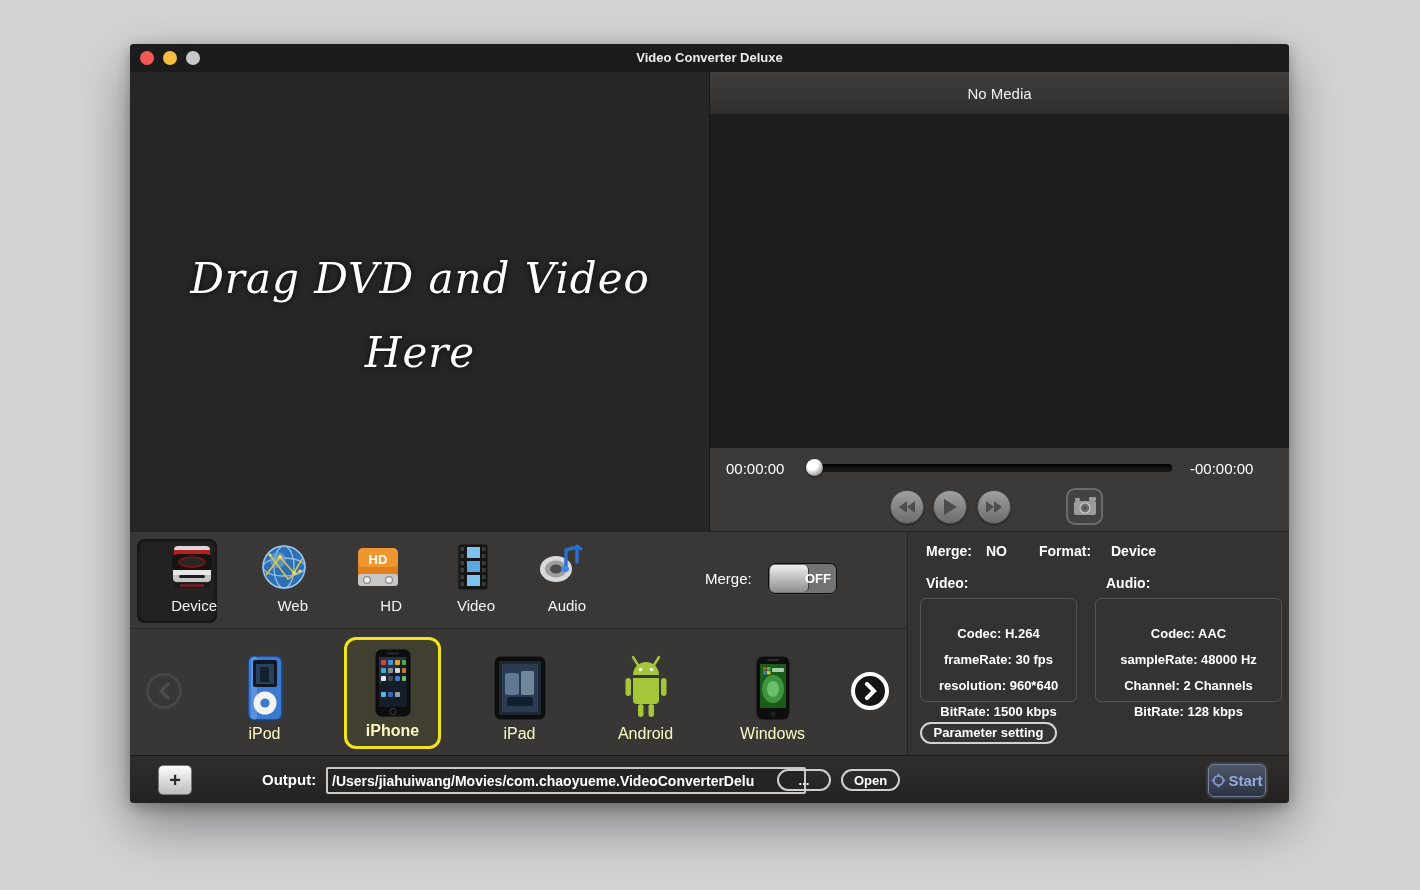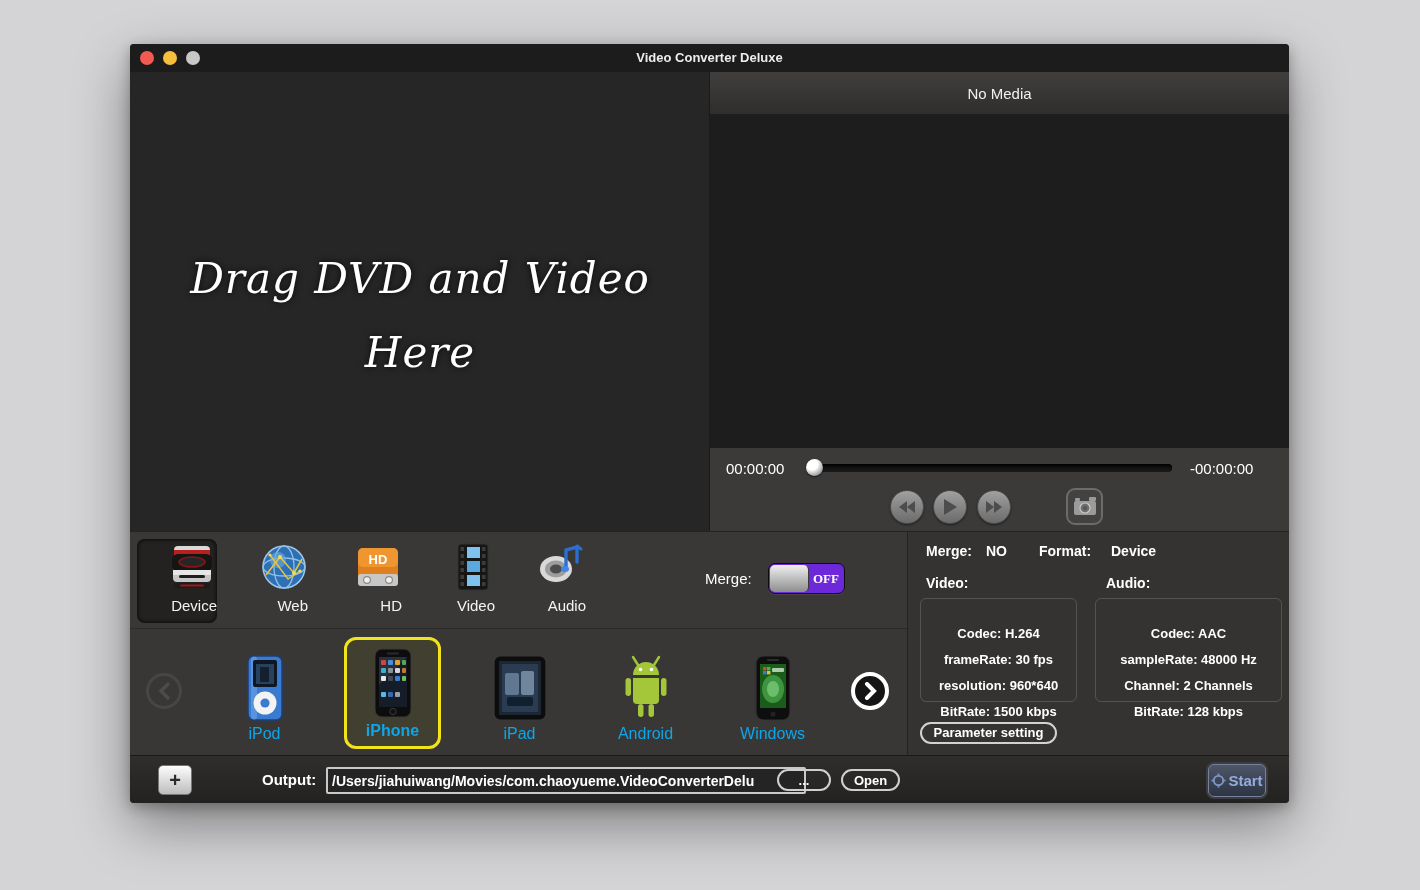--- a/index.html
+++ b/index.html
@@ -49,37 +49,37 @@
              border:2px solid #6c6b69; background:#434241; display:flex; align-items:center; justify-content:center; }
 
   
   .toolbar { position:absolute; left:0; top:487px; width:777px; height:97px; background:#393837; border-top:1px solid #242322; }
   .tab { position:absolute; top:7px; width:80px; height:84px; display:flex; flex-direction:column; align-items:flex-end; border-radius:8px; }
   .tab .ticon { height:56px; display:flex; align-items:center; justify-content:center; }
   .tab .tlabel { color:#f2f2f2; font-size:15px; margin-top:2px; }
   .tab.selected { background:#232220; box-shadow:inset 0 0 4px #000; }
   .tab.t0 { left:7px; } .tab.t1 { left:98px; } .tab.t2 { left:192px; } .tab.t3 { left:285px; } .tab.t4 { left:376px; }
   .merge-label { position:absolute; left:575px; top:38px; color:#fff; font-size:15px; }
-  .toggle { position:absolute; left:638px; top:31px; width:77px; height:31px; border-radius:7px;
-            background:#6d28d9; border:1px solid #0c0c0c; box-shadow:0 1px 1px rgba(255,255,255,.08);font-family:Liberation Serif, serif; }
+  .toggle { position:absolute; left:638px; top:31px; width:69px; height:31px; border-radius:7px;
+            background:#737373; border:1px solid #0c0c0c; box-shadow:0 1px 1px rgba(255,255,255,.08); }
   .toggle .knob { position:absolute; left:1px; top:1px; width:39px; height:27px; border-radius:5px;
                   background:linear-gradient(#efefef,#8e8e8e); border-right:1px solid #3a3a3a; }
   .toggle .state { position:absolute; right:0; top:0; width:36px; height:29px; line-height:29px; text-align:center;
                    color:#fff; font-size:13px; font-weight:bold; }
 
   
   .carousel { position:absolute; left:0; top:584px; width:777px; height:127px; background:#383736; border-top:1px solid #2c2b2a; }
   .arrow { position:absolute; border-radius:50%; display:flex; align-items:center; justify-content:center; }
   .arrow.left { left:16px; top:44px; width:36px; height:36px; border:3px solid #464646; color:#4c4c4c; }
   .arrow.right { left:721px; top:43px; width:38px; height:38px; border:4px solid #fff; color:#fff; background:#151515; }
   .arrow svg { display:block; }
   .dev-item { position:absolute; top:8px; width:97px; height:112px; display:flex; flex-direction:column;
               align-items:center; justify-content:flex-end; padding-bottom:6px; border-radius:12px; }
   .dev-item .dicon { flex:1; display:flex; align-items:flex-end; justify-content:center; padding-bottom:4px; }
-  .dev-item .dlabel { color:#0ea5e9; font-size:16px; }
+  .dev-item .dlabel { color:#fef9c3; font-size:16px; }
   .dev-item.selected { border:3px solid #f1e41d; background:#403f30; }
   .dev-item.selected .dlabel { font-weight:bold; }
   .d0 { left:86px; } .d1 { left:214px; } .d2 { left:341px; } .d3 { left:467px; } .d4 { left:594px; }
 
   
   .info { position:absolute; left:777px; top:487px; width:382px; height:224px; background:#343332;
           border-top:1px solid #242322; border-left:1px solid #242322; color:#fff; }
   .info .lbl { position:absolute; font-size:14px; font-weight:bold; }
   .i-merge-l { left:18px; top:11px; } .i-merge-v { left:78px; top:11px; }
   .i-format-l { left:131px; top:11px; } .i-format-v { left:203px; top:11px; }

